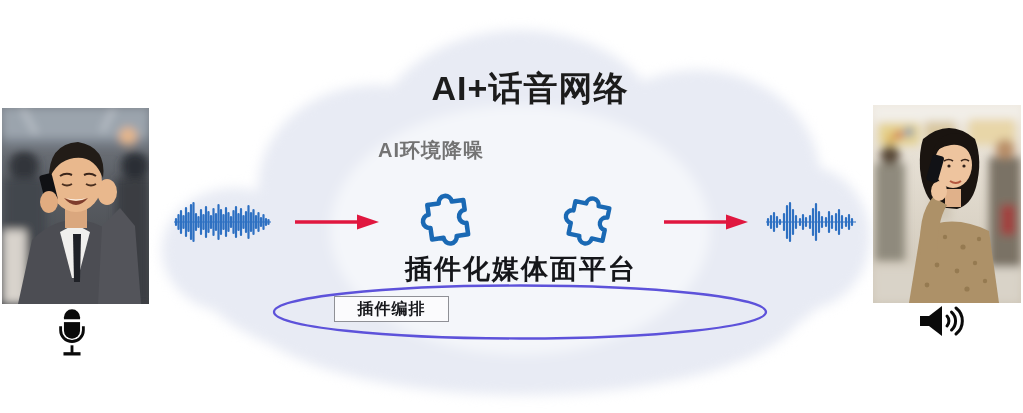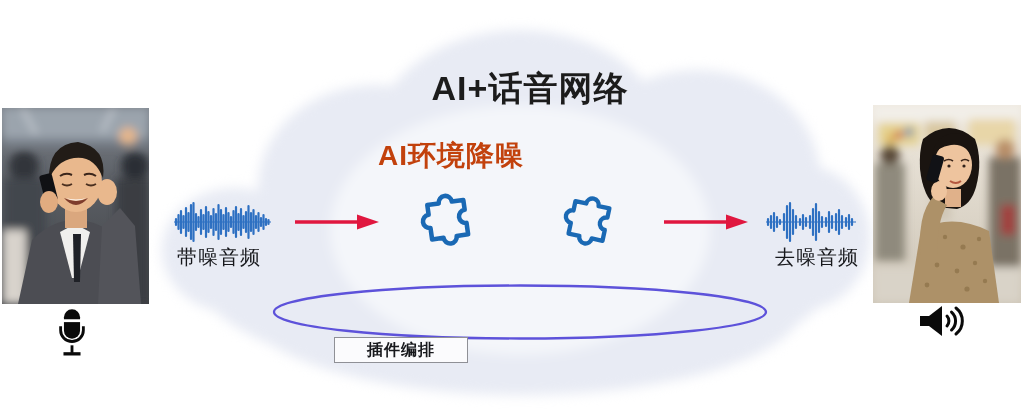--- a/index.html
+++ b/index.html
@@ -25,39 +25,39 @@
   .lobe.l8 { left:166px; top:200px; width:120px; height:95px; }
   .lobe.l9 { left:745px; top:196px; width:120px; height:95px; }
   .lobe.l10{ left:330px; top:105px; width:380px; height:250px; }
 
   
   .title {
     position:absolute; left:340px; top:56px; width:360px; margin:10px;
     text-align:center; font-size:34px; font-weight:bold; color:#1c1c1c; letter-spacing:1px;
   }
   .features { position:absolute; left:378px; top:137px; width:288px; display:flex; justify-content:space-between; }
-  .feature-label { font-size:28px; font-weight:bold; color:#c2410c; letter-spacing:1px; white-space:nowrap; }
+  .feature-label { font-size:20px; font-weight:bold; color:#737373; letter-spacing:1px; white-space:nowrap; }
 
   .platform-label {
     position:absolute; left:271px; top:251px; width:500px;
     text-align:center; font-size:27px; font-weight:bold; color:#15161a; letter-spacing:2px;
   }
 
   .caption { position:absolute; font-size:20px; color:#17181c; text-align:center; letter-spacing:1px; }
   .caption.left  { left:164px; top:244px; width:110px; }
   .caption.right { left:762px; top:244px; width:110px; }
 
   
   .ellipse-svg { position:absolute; left:270px; top:283px; }
   .modules { position:absolute; left:334px; top:296px; display:flex; gap:13px; }
   .module-btn {
-    width:134px; height:26px; box-sizing:border-box;
+    width:115px; height:26px; box-sizing:border-box;
     border:1.6px solid #8f9096; background:#fbfbfd;
     display:flex; align-items:center; justify-content:center;
-    font-size:16px; font-weight:bold; color:#17181c; letter-spacing:1px;margin-top:41px;
+    font-size:16px; font-weight:bold; color:#17181c; letter-spacing:1px;
   }
 
   
   .puzzle { position:absolute; }
   .puzzle.left  { left:406px; top:174px; transform:rotate(-8deg); }
   .puzzle.right { left:550px; top:178px; transform:rotate(12deg); }
   .waveform { position:absolute; }
   .waveform.left  { left:174px; top:201px; }
   .waveform.right { left:766px; top:201px; }
   .arrow { position:absolute; }
@@ -97,40 +97,39 @@
     <span class="feature-label">AI环境降噪</span>
   </div>
 
   <svg class="puzzle left" width="86" height="86" viewBox="0 0 104 104">
     <path d="M28 34 L42 34 A8 8 0 1 1 58 34 L72 34 L72 46 A8 8 0 1 0 72 62 L72 76 L58 76 A8 8 0 1 1 42 76 L28 76 L28 62 A8 8 0 1 1 28 46 Z" fill="none" stroke="#1a69b4" stroke-width="5.5" stroke-linecap="round" stroke-linejoin="round"></path>
   </svg>
   <svg class="puzzle right" width="82" height="82" viewBox="0 0 104 104">
     <path d="M28 34 L42 34 A8 8 0 1 1 58 34 L72 34 L72 46 A8 8 0 1 0 72 62 L72 76 L58 76 A8 8 0 1 1 42 76 L28 76 L28 62 A8 8 0 1 1 28 46 Z" fill="none" stroke="#1a69b4" stroke-width="5.5" stroke-linecap="round" stroke-linejoin="round"></path>
   </svg>
 
+  <div class="platform-label">插件化媒体面平台</div>
 
   <svg class="ellipse-svg" width="500" height="58">
     <ellipse cx="250" cy="29" rx="246" ry="26.5" fill="none" stroke="#5d52da" stroke-width="2.3"></ellipse>
   </svg>
 
   <div class="modules">
     <div class="module-btn">插件编排</div>
   </div>
 
   <svg class="waveform left" width="98" height="42">
     <path d="M0 21H97" stroke="#2e70c2" stroke-width="1.2"></path>
     <path d="M2 18V24 M4.5 14V28 M7 10V32 M9.5 15V27 M12 7V35 M14.5 12V30 M17 4V38 M19.5 2V40 M22 13V29 M24.5 16V26 M27 9V33 M29.5 14V28 M32 6V36 M34.5 11V31 M37 15V27 M39.5 8V34 M42 13V29 M44.5 4V38 M47 9V33 M49.5 14V28 M52 7V35 M54.5 12V30 M57 16V26 M59.5 10V32 M62 6V36 M64.5 13V29 M67 8V34 M69.5 15V27 M72 11V31 M74.5 5V37 M77 12V30 M79.5 9V33 M82 15V27 M84.5 12V30 M87 17V25 M89.5 14V28 M92 18V24 M94.5 19V23" stroke="#2e70c2" stroke-width="2.2" stroke-linecap="round" fill="none"></path>
   </svg>
   <svg class="waveform right" width="90" height="42">
     <path d="M0 21H90" stroke="#2e70c2" stroke-width="1.2"></path>
     <path d="M2 18V24 M5 15V27 M8 12V30 M11 16V26 M14 19V23 M18 13V29 M21 5V37 M24 2V40 M27 9V33 M30 15V27 M34 18V24 M37 14V28 M40 17V25 M44 15V27 M47 8V34 M50 3V39 M53 11V31 M56 16V26 M60 17V25 M63 11V31 M66 15V27 M70 13V29 M73 9V33 M76 15V27 M80 17V25 M83 14V28 M86 18V24" stroke="#2e70c2" stroke-width="2.2" stroke-linecap="round" fill="none"></path>
   </svg>
 
-  <div class="caption left">带噪音频</div>
-  <div class="caption right">去噪音频</div>
 
   <svg class="arrow a1" width="88" height="18">
     <line x1="2" y1="9" x2="66" y2="9" stroke="#e0173f" stroke-width="3.4"></line>
     <polygon points="64,1.5 86,9 64,16.5" fill="#e0173f"></polygon>
   </svg>
   <svg class="arrow a2" width="88" height="18">
     <line x1="2" y1="9" x2="66" y2="9" stroke="#e0173f" stroke-width="3.4"></line>
     <polygon points="64,1.5 86,9 64,16.5" fill="#e0173f"></polygon>
   </svg>
 

